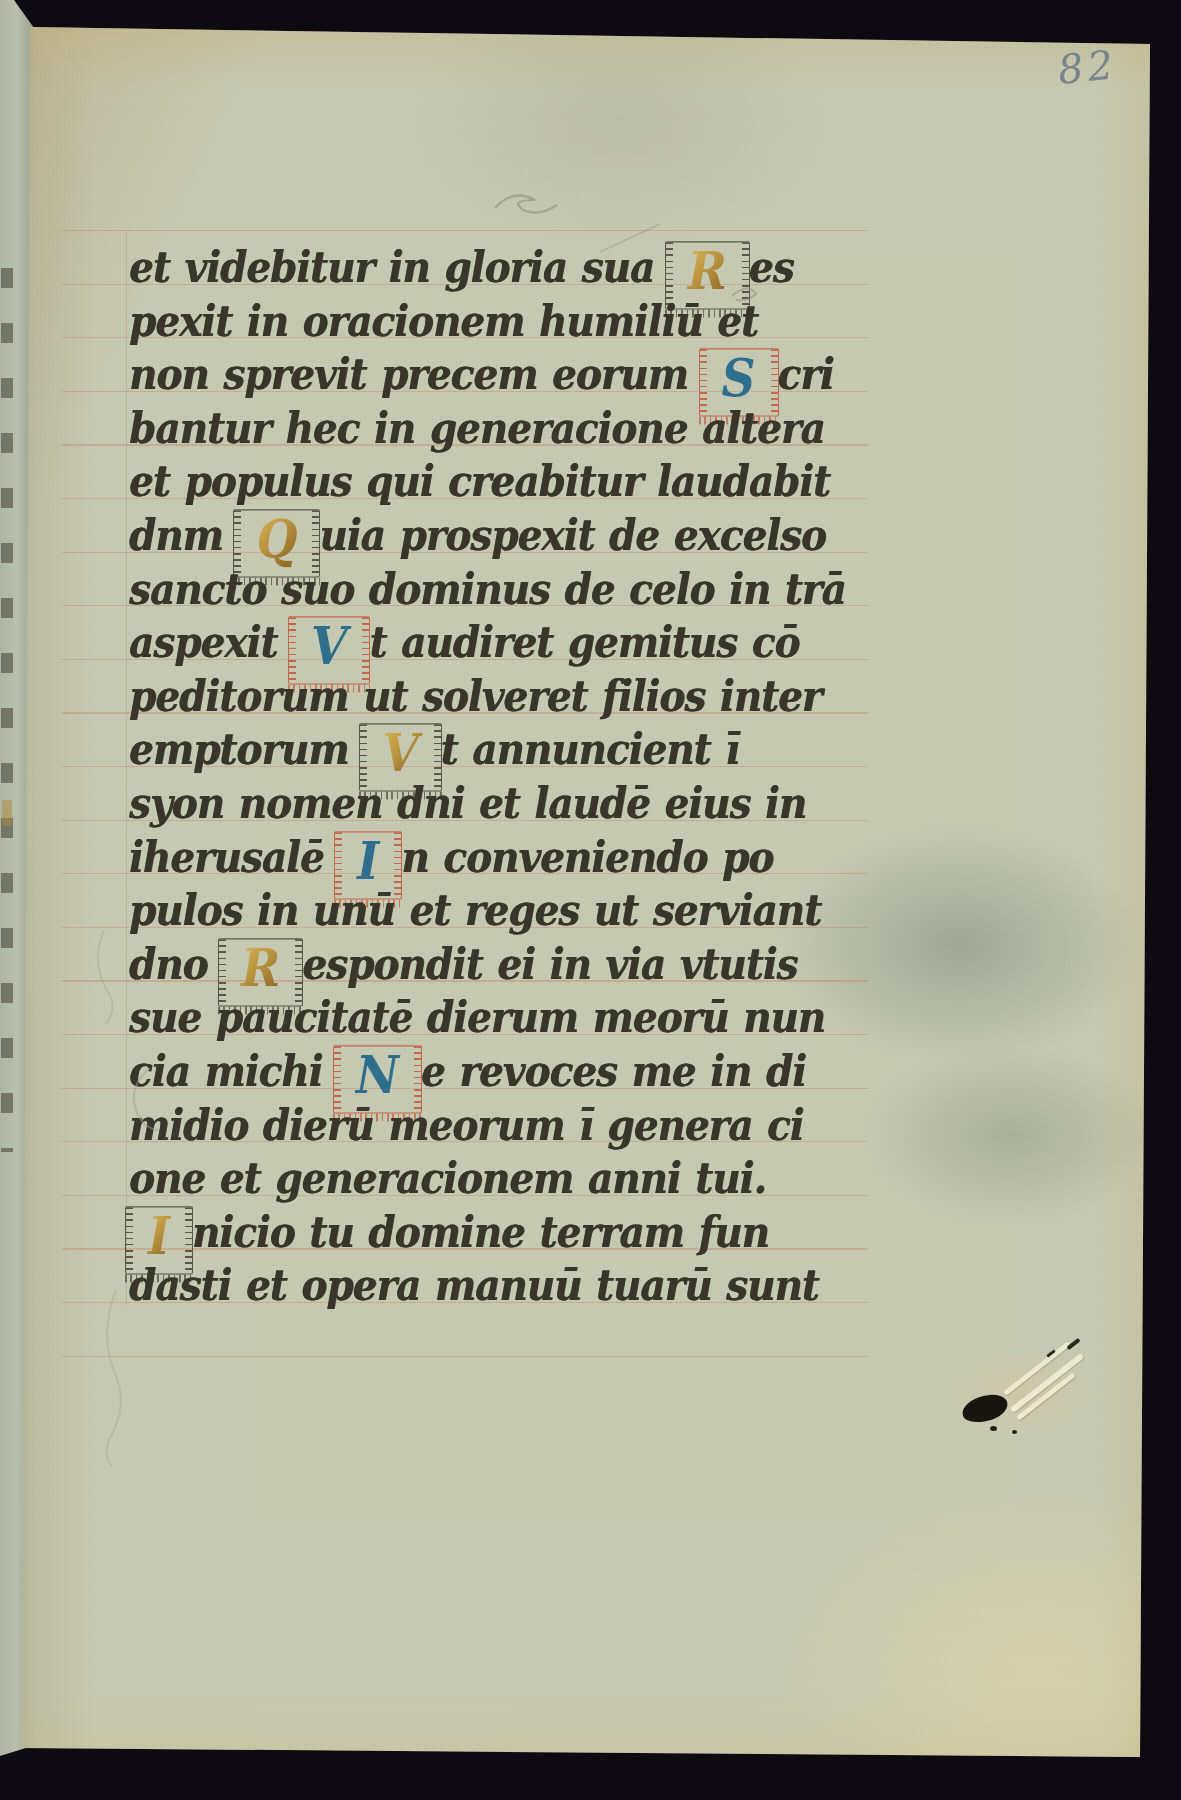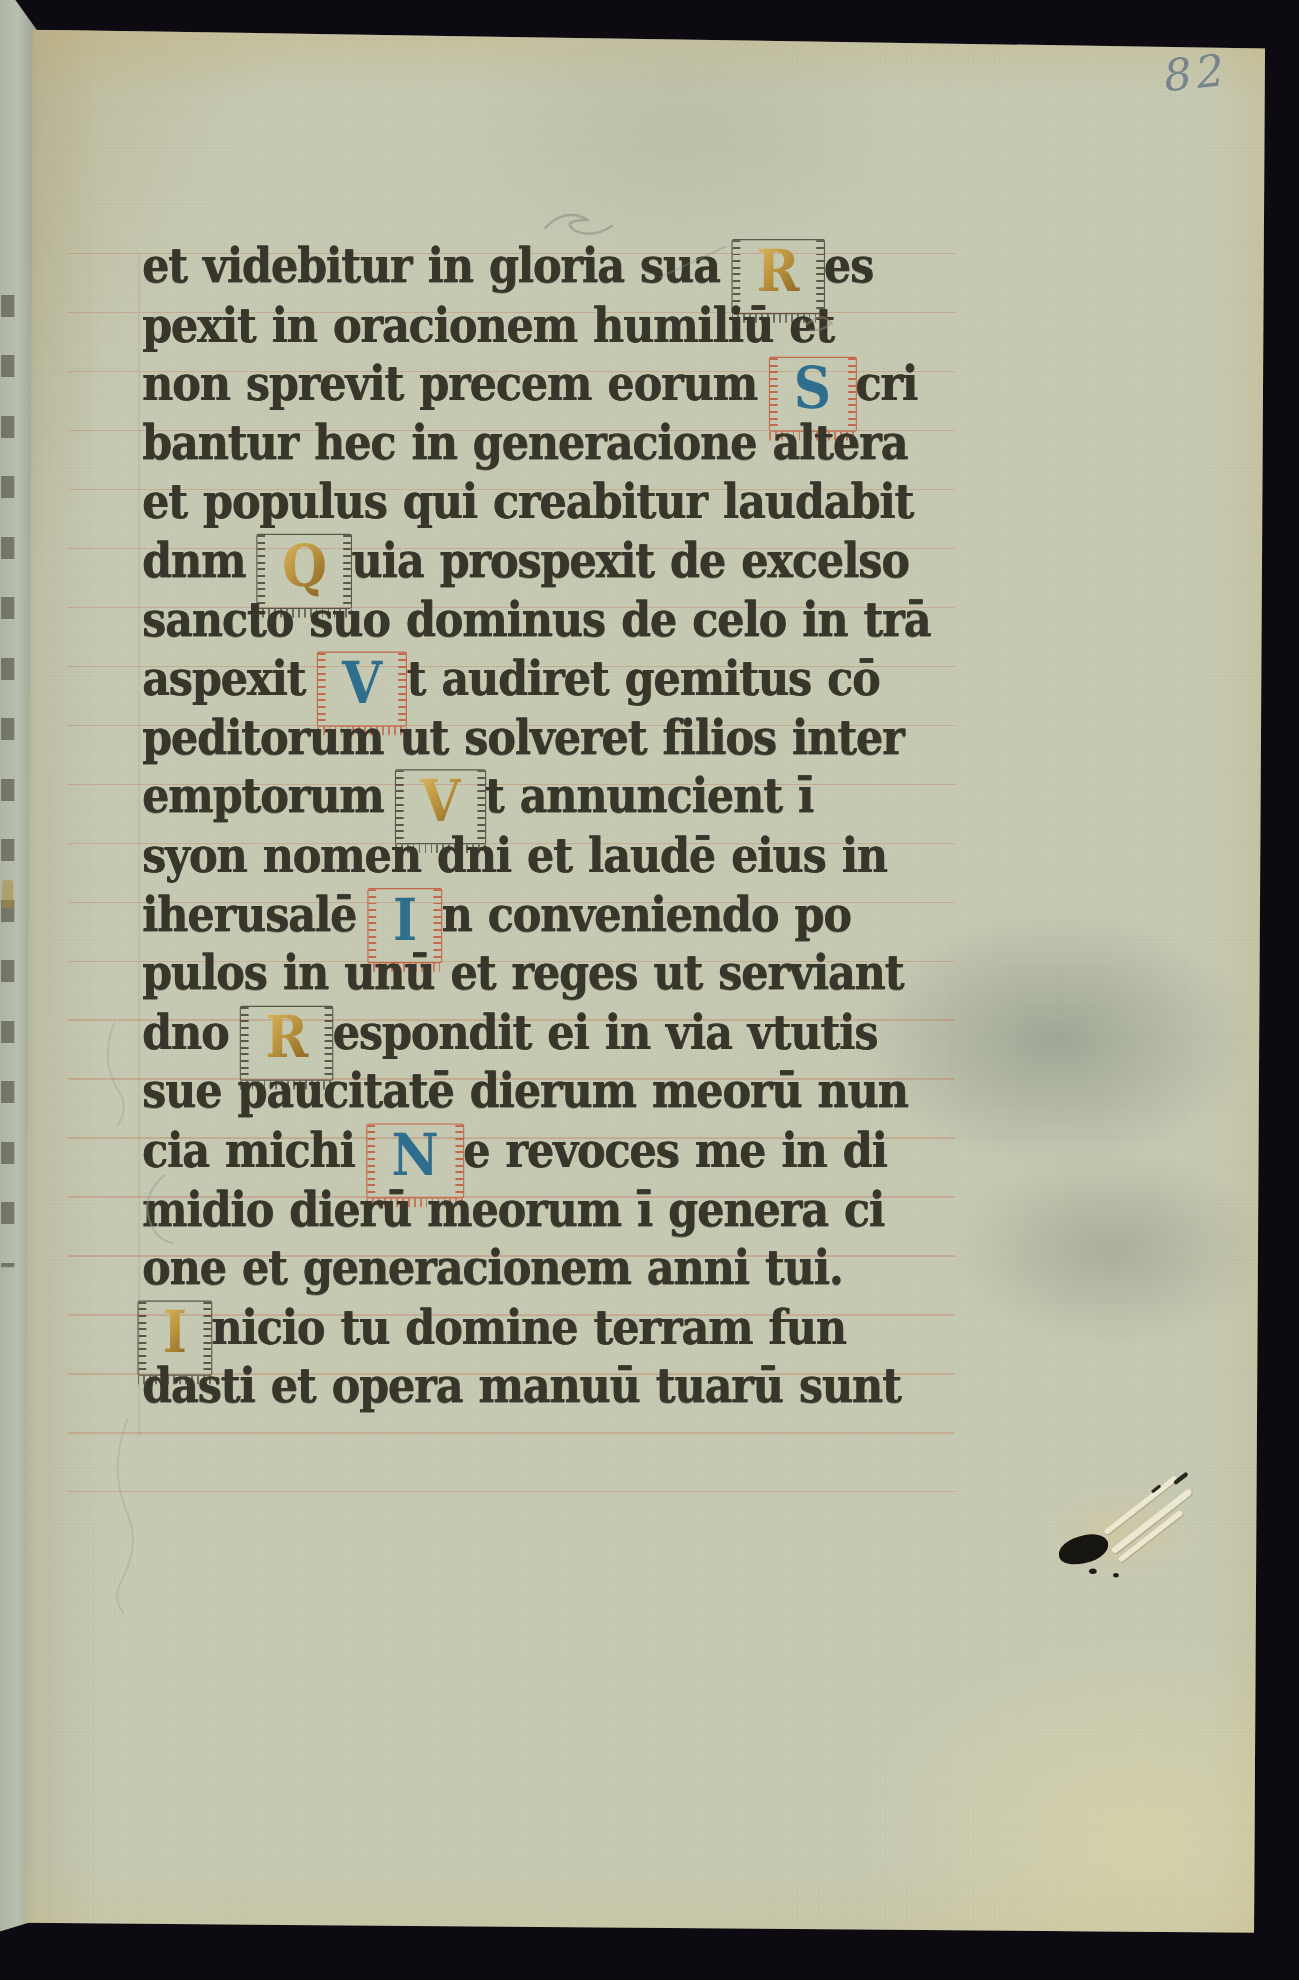--- a/index.html
+++ b/index.html
@@ -34,21 +34,21 @@
       repeating-linear-gradient(0deg, rgba(85,85,65,.035) 0 1px, rgba(0,0,0,0) 1px 3px),
       repeating-linear-gradient(90deg, rgba(85,85,65,.03) 0 1px, rgba(0,0,0,0) 1px 4px);}
 
   
   .ruling{position:absolute;left:62px;top:230px;width:806px;height:1128px;opacity:.8;
     background:repeating-linear-gradient(180deg,
       rgba(193,105,75,.38) 0 1.2px, rgba(193,105,75,0) 1.2px 53.6px);}
   .ruling-v{position:absolute;left:126px;top:230px;width:1px;height:1076px;background:rgba(170,110,85,.25);}
 
   
-  .text-block{position:absolute;left:129px;top:216px;width:760px;}
+  .text-block{position:absolute;left:129px;top:240px;width:760px;font-style:italic;}
   .text-line{height:53.6px;line-height:53.6px;white-space:nowrap;
     transform:scaleY(1.12);transform-origin:0 50%;
     font-weight:700;font-size:39px;letter-spacing:-1px;word-spacing:2px;color:#38352a;
     text-shadow:.6px 0 0 rgba(56,53,42,.85), 0 .5px 0 rgba(56,53,42,.45);}
   .ink{position:relative;}
 
   
   .initial{position:relative;display:inline-block;padding:0 12px;height:48px;line-height:46px;
     font-size:47px;font-weight:700;text-align:center;vertical-align:-7px;margin:0 10px 0 7px;
     letter-spacing:0;text-shadow:none;}

